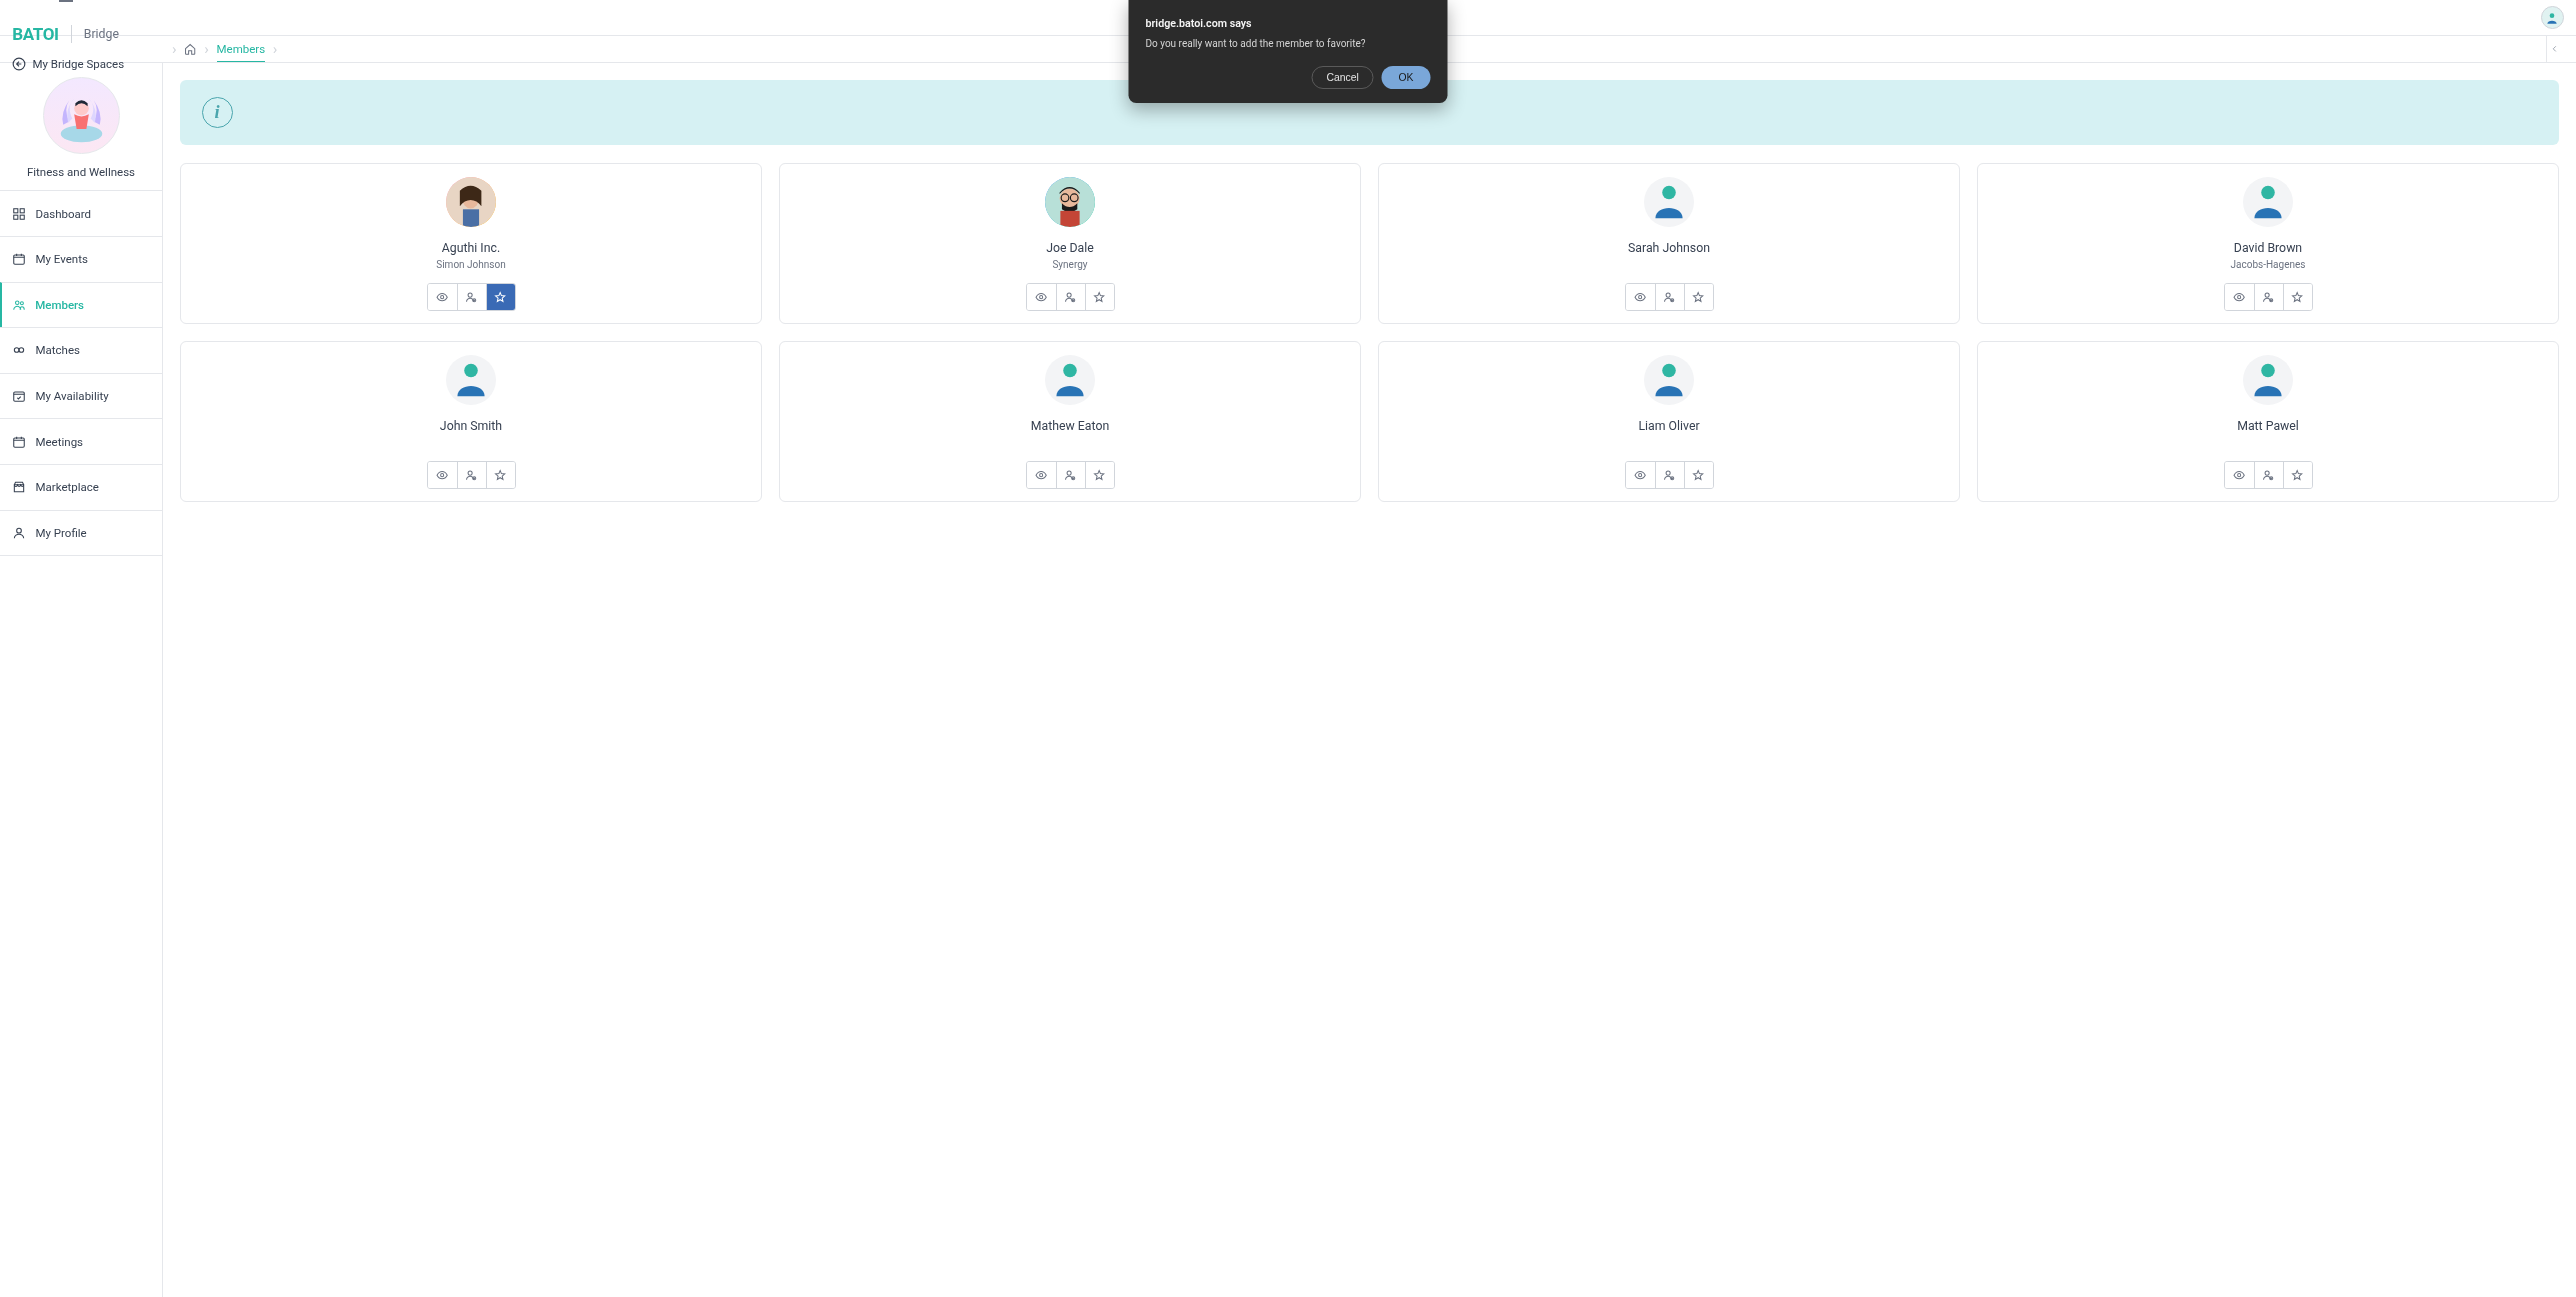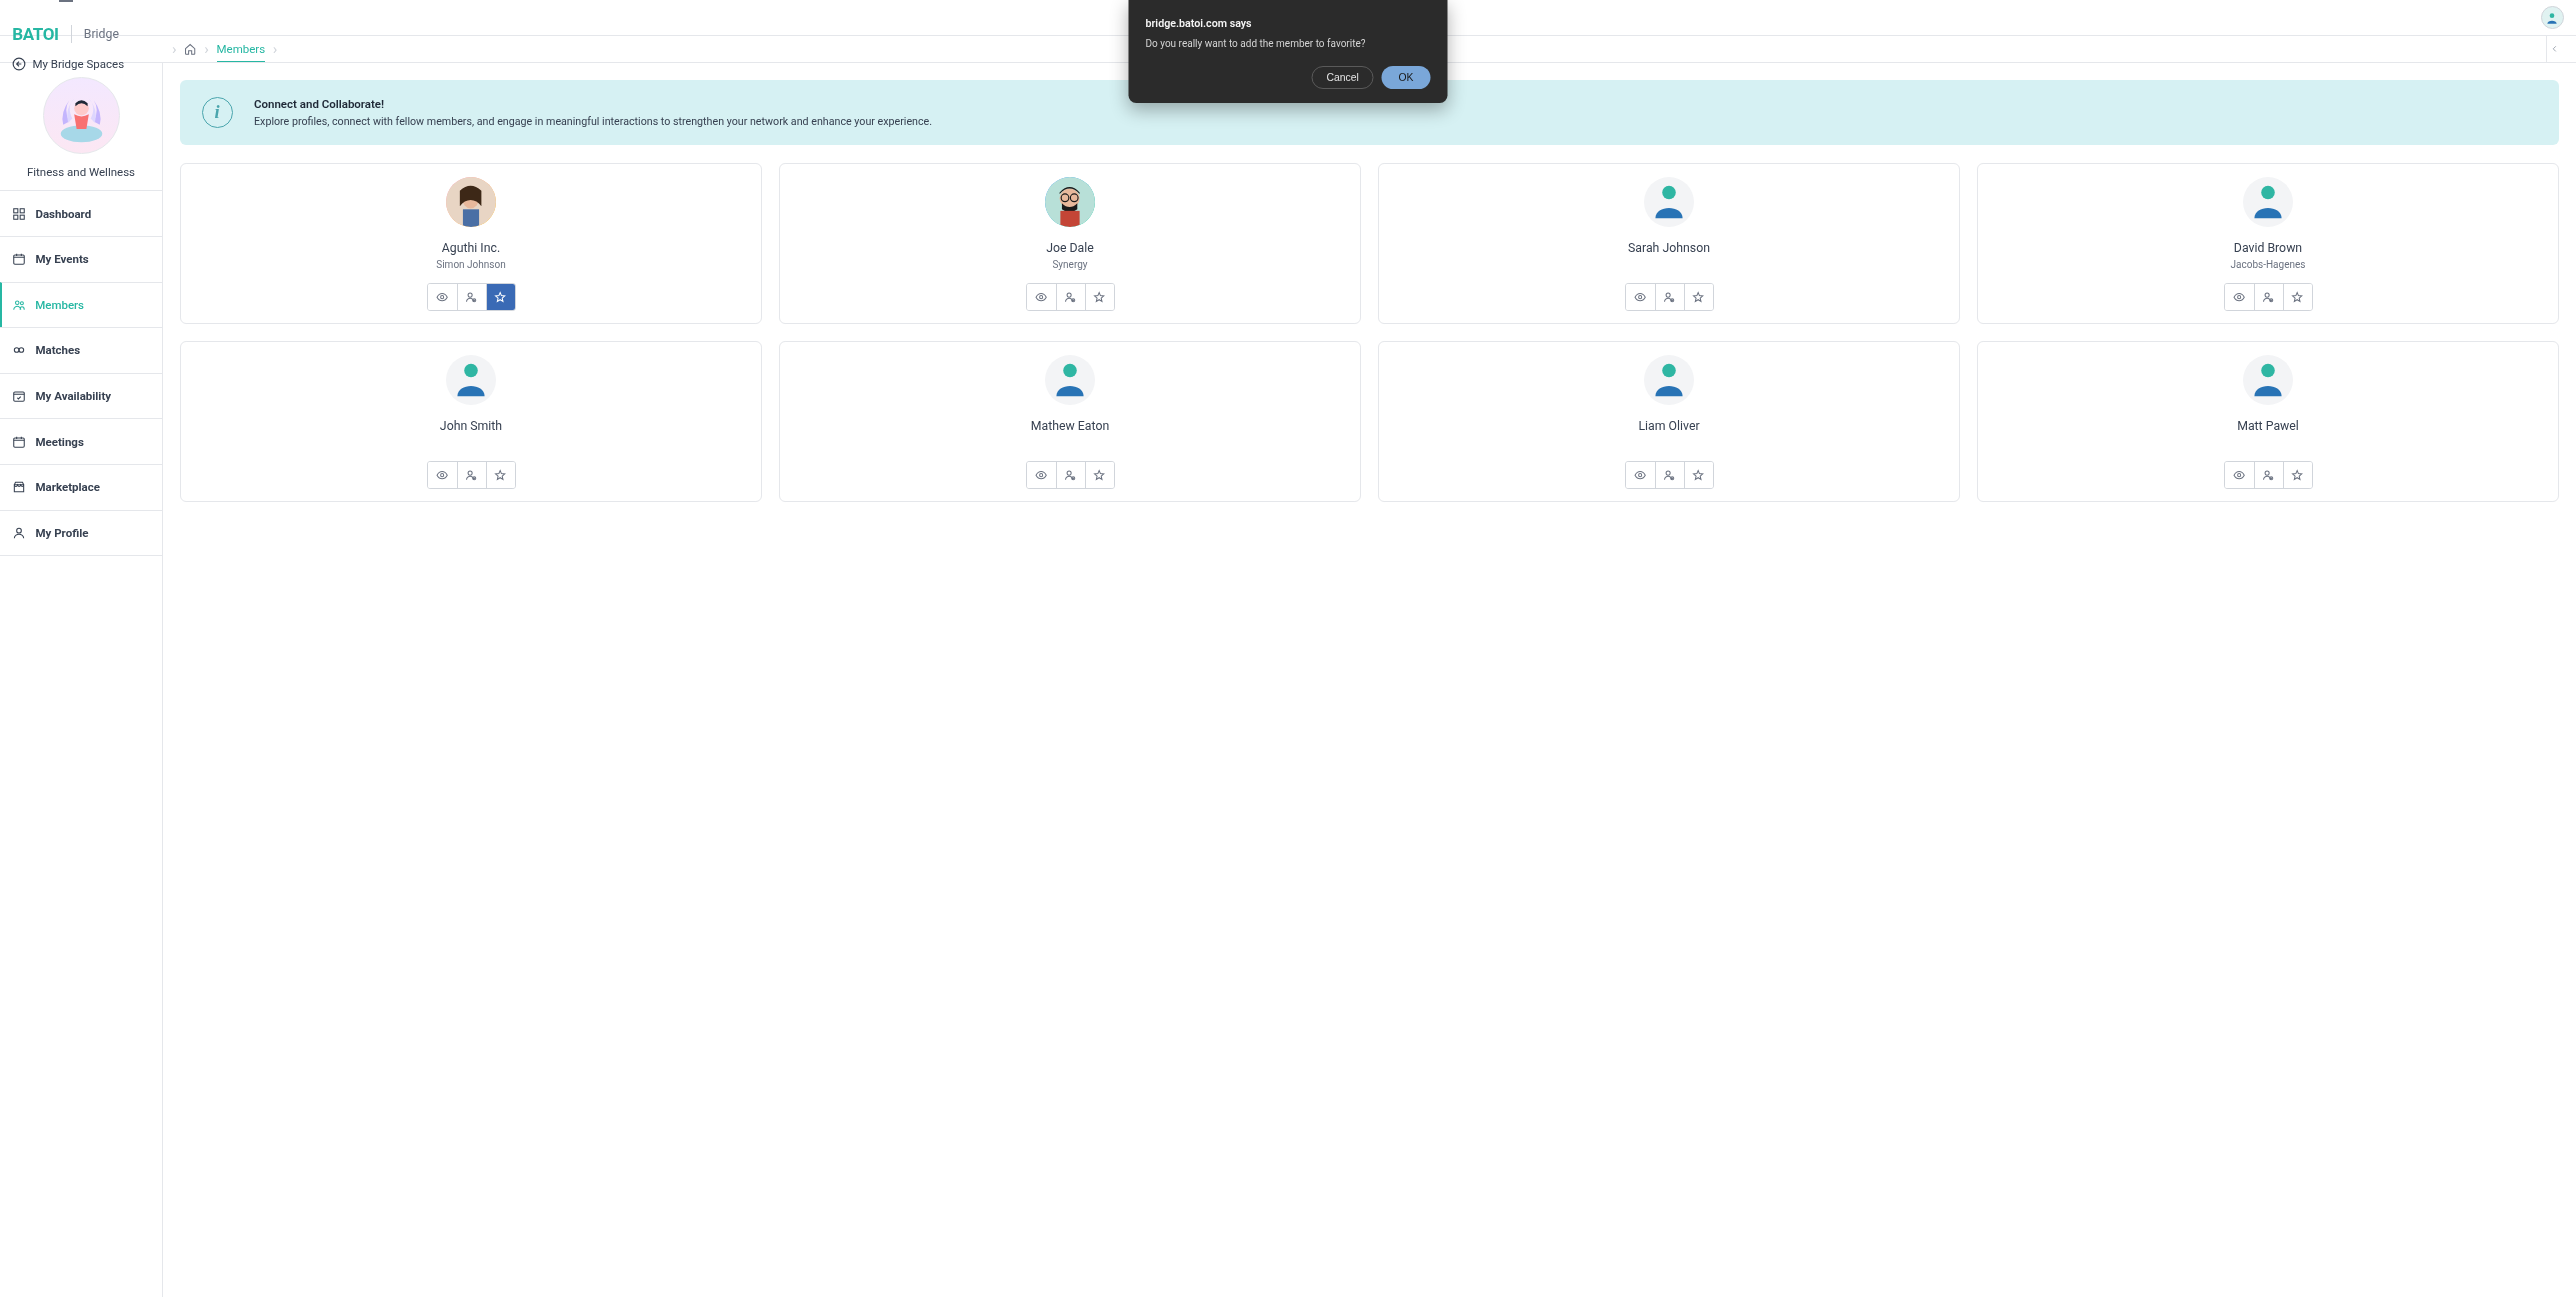--- a/index.html
+++ b/index.html
@@ -28,21 +28,21 @@
 
 
 .main { display: flex; height: calc(100vh - 63px); }
 .sidebar { width: 163px; border-right: 0.8px solid #e5e7eb; overflow-y: auto; }
 .content { flex: 1; padding: 17px 17px; overflow-y: auto; }
 
 
 .space-header { display: flex; flex-direction: column; align-items: center; padding: 14px 0 10.7px 0; border-bottom: 0.8px solid transparent; }
 .space-avatar { width: 77px; height: 77px; border-radius: 50%; background: linear-gradient(180deg, #f3e8ff 0%, #fce7f3 100%); display: flex; align-items: center; justify-content: center; margin-bottom: 10.7px; border: 0.8px solid #e5e7eb; }
 .space-name { font-size: 11.5px; color: #374151; }
-.nav-item { display: flex; align-items: center; gap: 9.2px; padding: 15.3px 12.3px; border-top: 0.8px solid #e5e7eb; color: #374151; font-size: 11.5px; cursor: pointer; font-weight: bold; }
+.nav-item { display: flex; align-items: center; gap: 9.2px; padding: 15.3px 12.3px; border-top: 0.8px solid #e5e7eb; color: #374151; font-size: 11.5px; cursor: pointer; }
 .nav-item:last-child { border-bottom: 0.8px solid #e5e7eb; }
 .nav-item.active { color: #26b7a3; border-left: 2.3px solid #26b7a3; padding-left: 10px; font-weight: 500; }
 .nav-icon { width: 14px; height: 14px; flex-shrink: 0; }
 
 
 .info-banner { background: #d6f1f3; border-radius: 6.1px; padding: 17px 21.5px; display: flex; align-items: center; gap: 21.5px; margin-bottom: 18.4px; }
 .info-icon { width: 31px; height: 31px; border: 1.5px solid #4aa5ad; border-radius: 50%; display: flex; align-items: center; justify-content: center; color: #4aa5ad; font-family: Georgia, serif; font-style: italic; font-size: 18.4px; font-weight: bold; flex-shrink: 0; }
 .info-title { font-weight: 600; font-size: 11.5px; color: #1f2937; margin-bottom: 3.1px; }
 .info-text { color: #374151; font-size: 10.7px; }
 
@@ -209,24 +209,20 @@
             <path d="M4 21c0-5 5-7 8-7s8 2 8 7"></path>
           </svg>
           <span>My Profile</span>
         </div>
       </div>
   </div>
 
   <div class="content">
     <div class="info-banner">
       <div class="info-icon">i</div>
-      <div>
-        <div class="info-title">Connect and Collaborate!</div>
-        <div class="info-text">Explore profiles, connect with fellow members, and engage in meaningful interactions to strengthen your network and enhance your experience.</div>
-      </div>
     </div>
 
 
     <div class="member-grid" id="member-grid">
         <div class="member-card">
           <div class="member-avatar photo1">
             <svg width="50" height="50" viewBox="0 0 65 65">
               <defs>
                 <clipPath id="c1">
                   <circle cx="32.5" cy="32.5" r="32.5"></circle>

